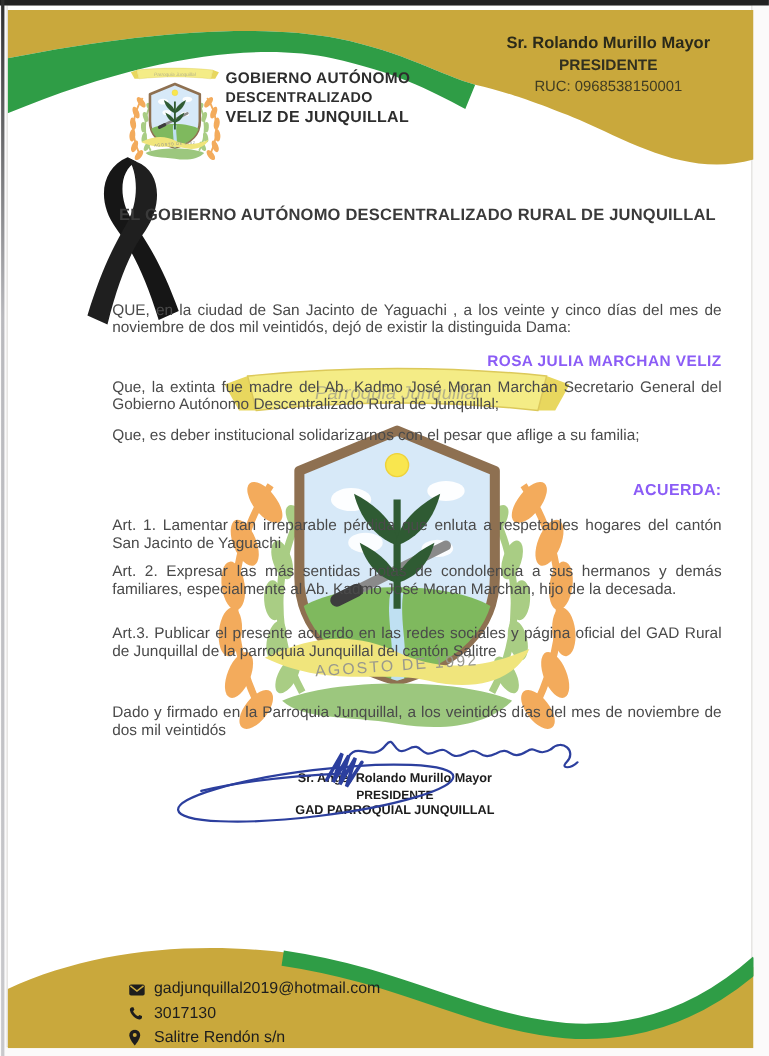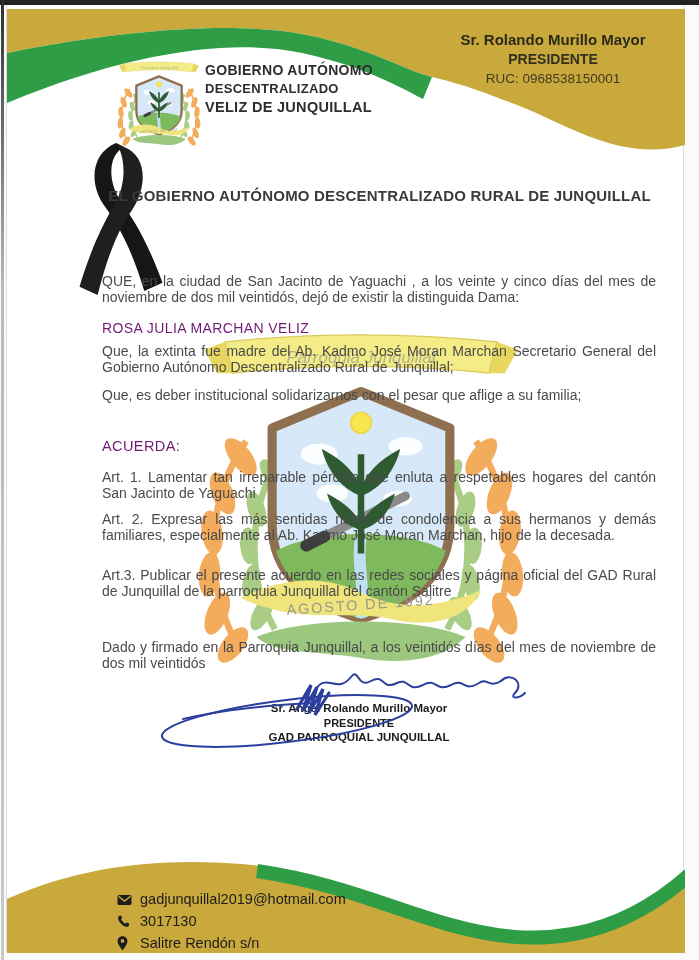--- a/index.html
+++ b/index.html
@@ -27,21 +27,21 @@
   .pres-name{font-size:15px;font-weight:700;color:#2b2a1a;}
   .pres-title{font-size:14px;font-weight:700;margin-top:3px;}
   .pres-ruc{font-size:13.5px;margin-top:4px;color:#403c22;}
   
   .ribbon{left:64px;top:134px;width:102px;height:162px;z-index:3;}
   .doc-title{left:95px;top:158px;width:555px;text-align:center;font-size:15px;
     font-weight:700;color:#3a3a3a;letter-spacing:.2px;z-index:3;margin-top:24px;}
   
   .para{left:95px;width:554px;font-size:14px;line-height:16px;color:#4a4a4a;
     text-align:justify;z-index:3;margin-top:38px;}
-  .center-bold{text-align:left;font-weight:400;color:#701a75;letter-spacing:.4px;}
+  .center-bold{text-align:right;font-weight:700;color:#8b5cf6;letter-spacing:.4px;}
   
   .watermark{left:158px;top:322px;width:392px;height:338px;z-index:1;}
   
   .sig-svg{left:140px;top:654px;width:410px;height:92px;z-index:4;}
   .sig-block{left:211px;top:698px;width:282px;text-align:center;z-index:3;color:#1c1c1c;line-height:1;}
   .sig-name{font-size:11.5px;font-weight:700;}
   .sig-title{font-size:11px;font-weight:700;margin-top:3px;}
   .sig-org{font-size:11.5px;font-weight:700;margin-top:3px;}
   
   .ftr-svg{left:0;top:852px;width:678px;height:96px;z-index:1;}

